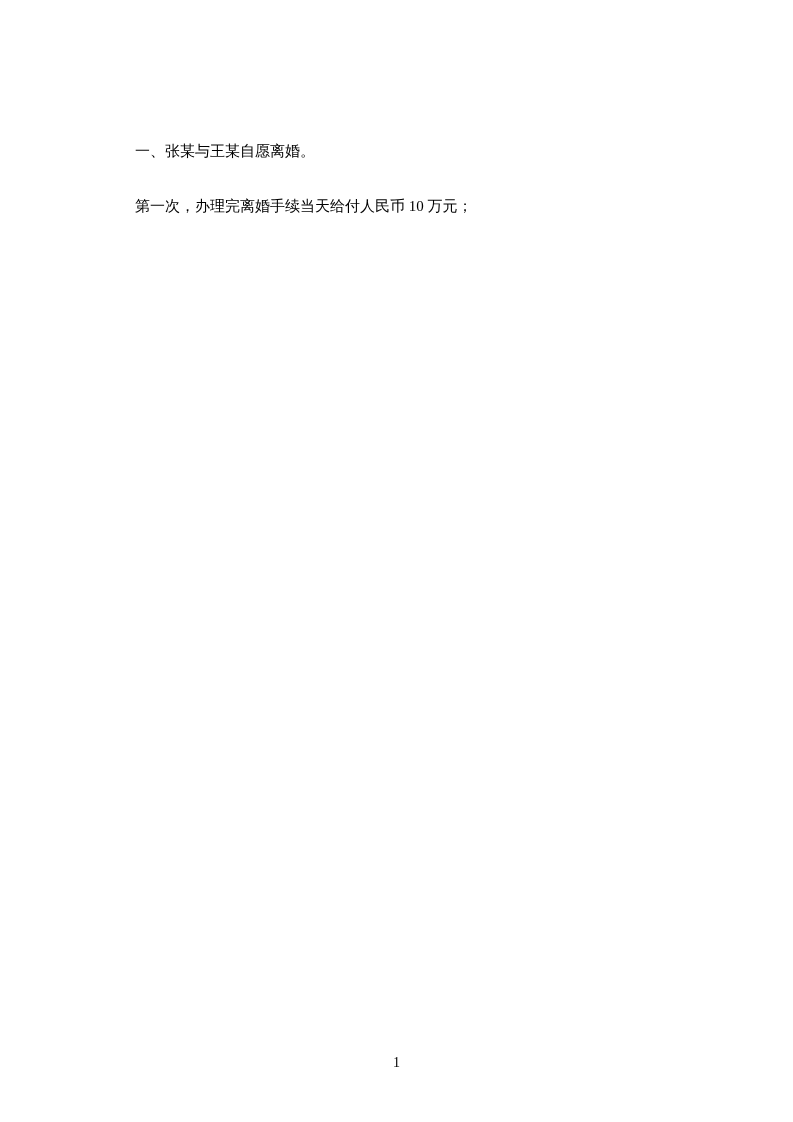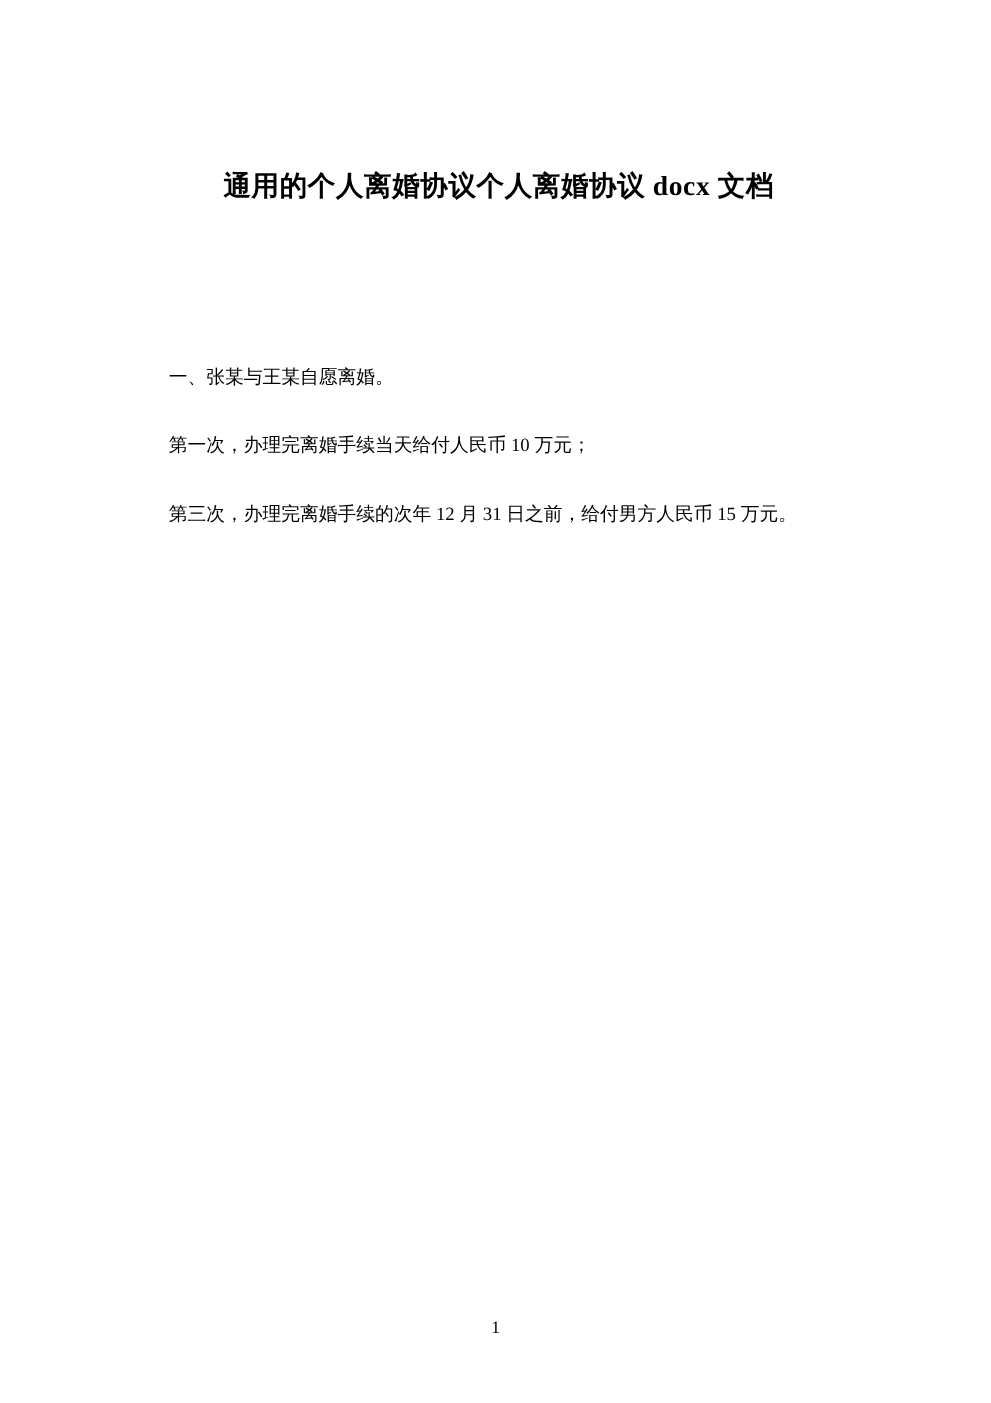--- a/index.html
+++ b/index.html
@@ -46,23 +46,21 @@
       text-align: center;
       font-size: 14px;
       line-height: 18px;
     }
   </style>
 </head>
 <body>
 
 <div class="page">
 
-  <h1 class="doc-title">通用的个人离婚协议个人离婚协议 docx 文档</h1>
 
   <div class="doc-body">
     <p>一、张某与王某自愿离婚。</p>
     <p>第一次，办理完离婚手续当天给付人民币 10 万元；</p>
-    <p>第三次，办理完离婚手续的次年 12 月 31 日之前，给付男方人民币 15 万元。</p>
   </div>
 
   <div class="page-number">1</div>
 
 </div>
 
 </body></html>

